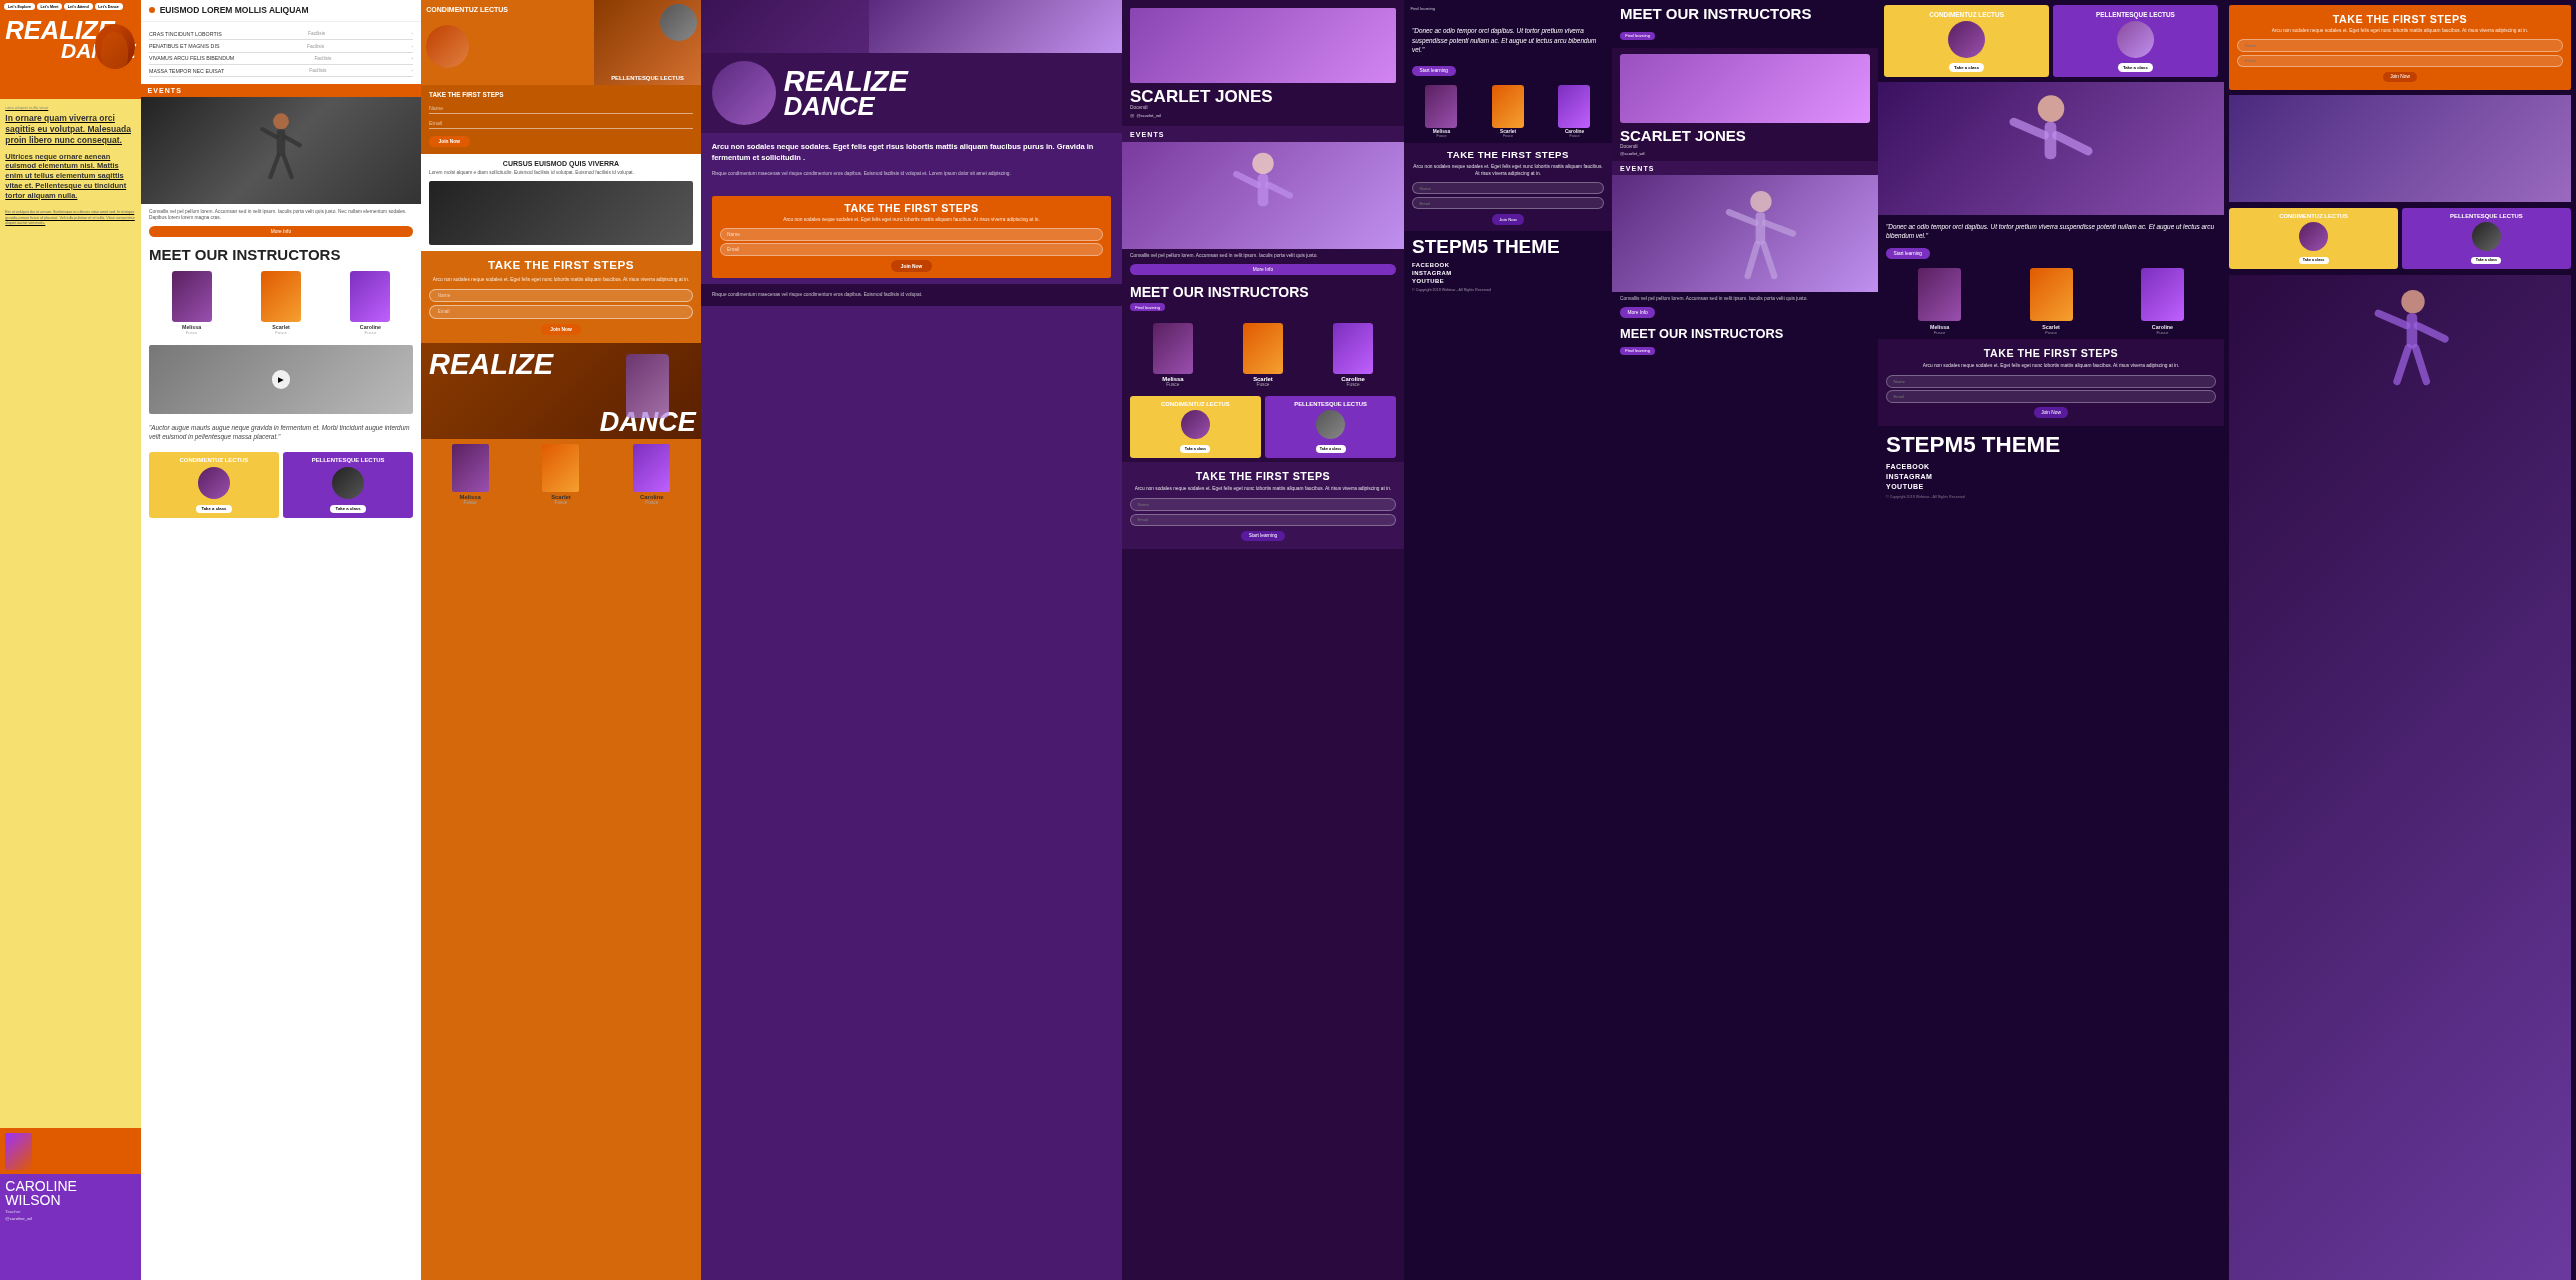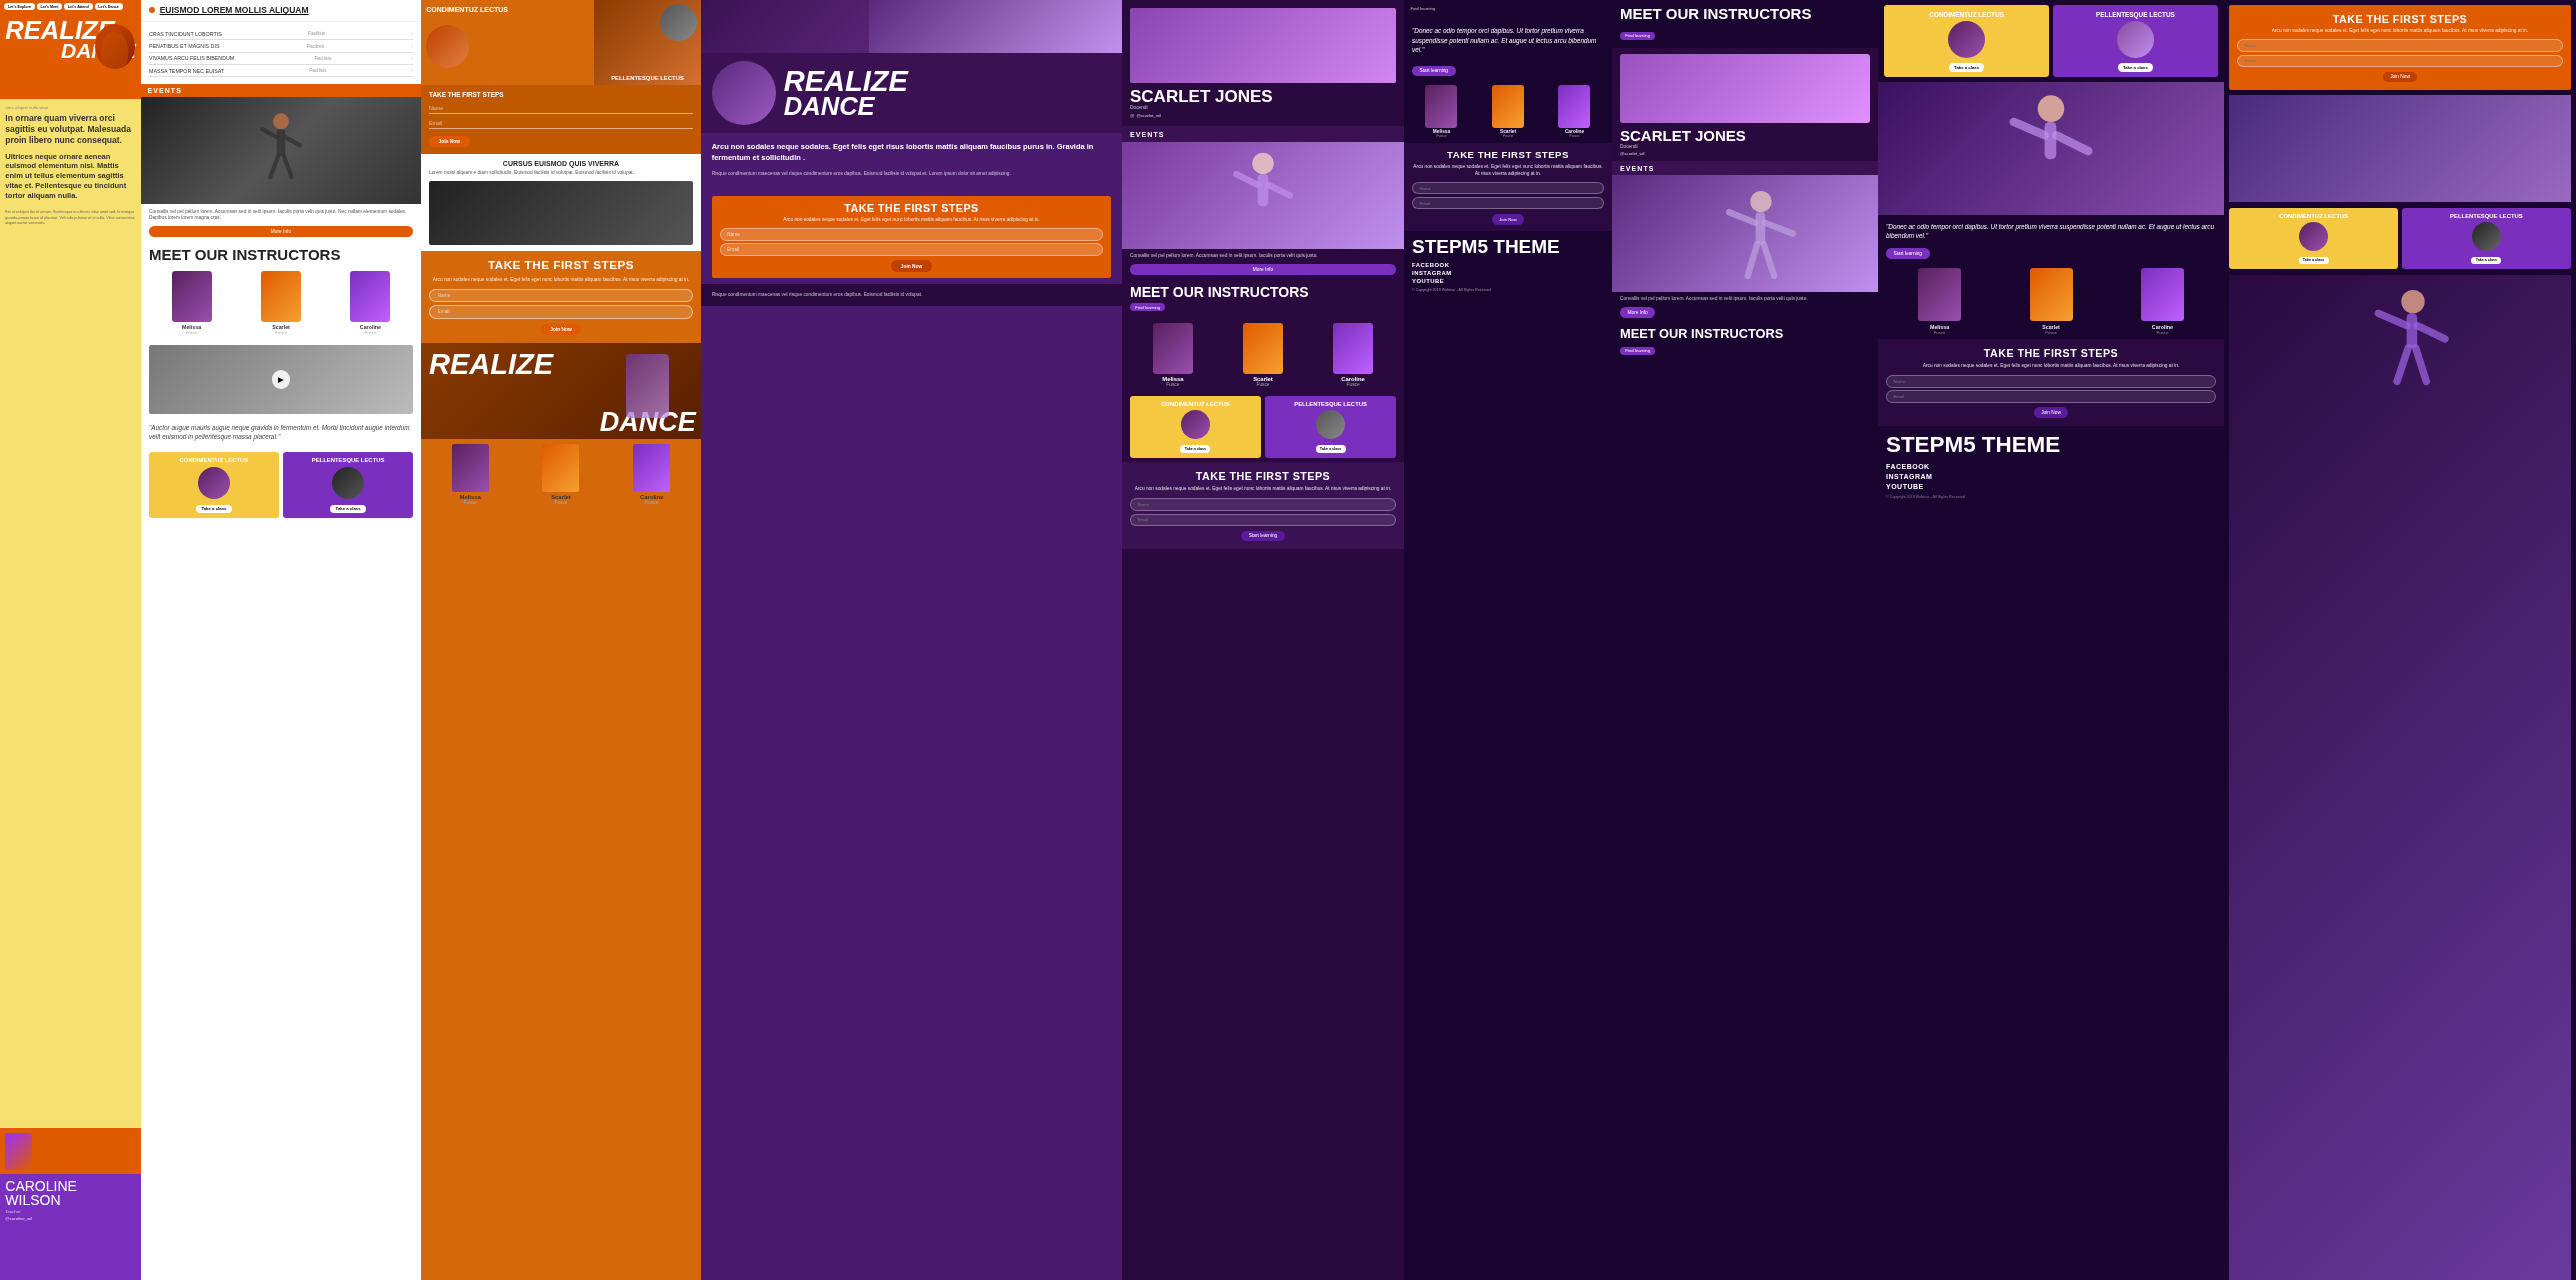--- a/index.html
+++ b/index.html
@@ -93,20 +93,21 @@
       overflow: hidden;
       display: flex;
       align-items: flex-end;
       justify-content: center;
     }
 
     .c1-yellow-body {
       background: #f5e070;
       padding: 6.4px 5.3px;
       flex: 1;
+      text-decoration: underline;
     }
     .c1-small-text {
       font-size: 4.3px;
       color: #888;
       margin-bottom: 3.2px;
     }
     .c1-body-large {
       font-size: 8.5px;
       font-weight: bold;
       color: #333;
@@ -161,21 +162,20 @@
 
     
     .col2 { background: white; }
     .c2-header {
       background: white;
       padding: 5.3px 8px;
       border-bottom: 0.5px solid #eee;
       display: flex;
       align-items: center;
       gap: 4.3px;
-      text-decoration: underline;
     }
     .c2-logo-circle {
       width: 6.4px; height: 6.4px;
       border-radius: 50%;
       background: #e05a00;
     }
     .c2-logo-name {
       font-size: 8.5px;
       font-weight: 900;
       color: #222;

